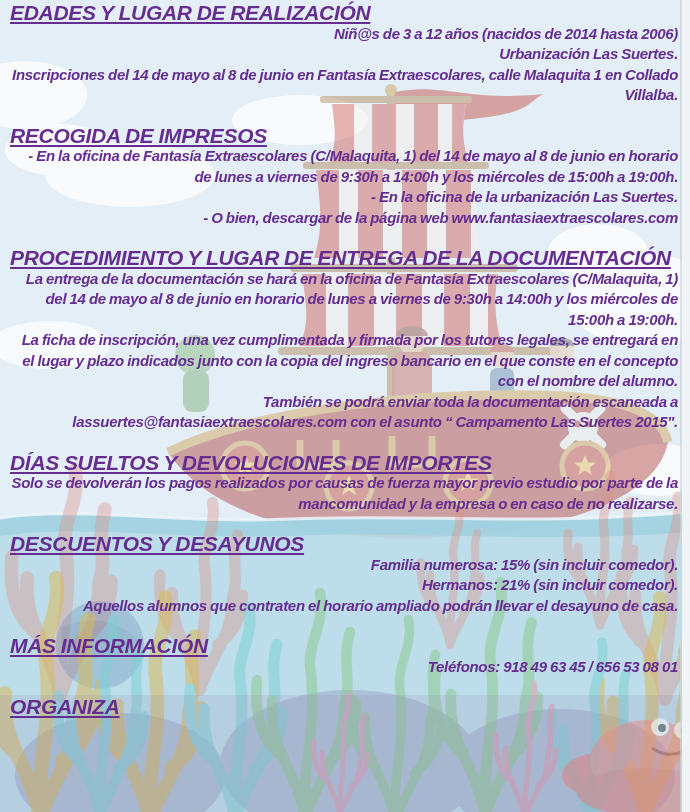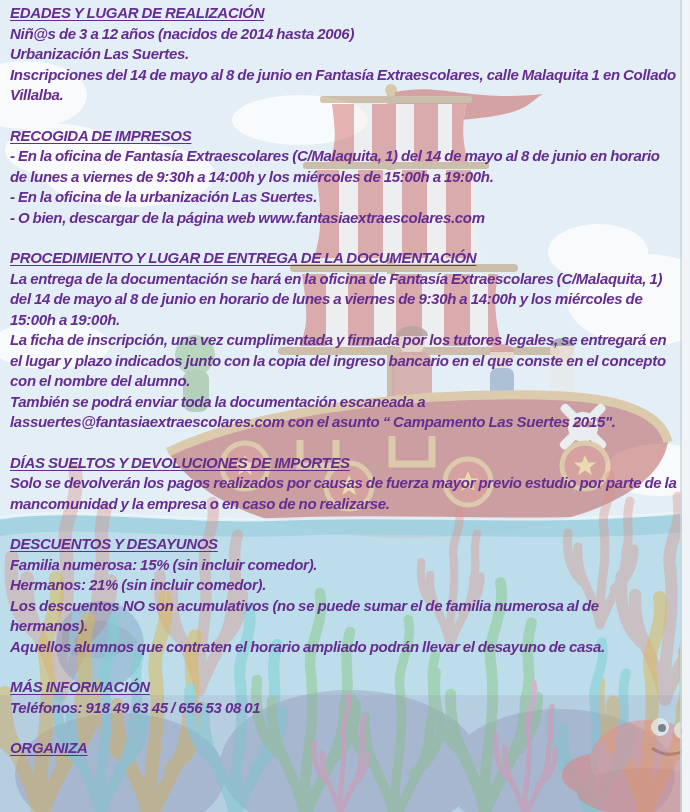--- a/index.html
+++ b/index.html
@@ -14,24 +14,24 @@
   .content{
     position:relative;z-index:1;
     padding:3px 12px 0 10px;
     color:#662d91;
     font-weight:700;font-style:italic;
     font-size:15px;line-height:20.5px;
     letter-spacing:-0.3px;word-spacing:-0.6px;
   }
   section{margin:0 0 20px 0;}
   .hd{
-    margin:0;font-size:15px;font-weight:700;font-style:italic;
+    margin:0;font-size:21px;font-weight:700;font-style:italic;
     text-decoration:underline;text-underline-offset:2px;
   }
-  .para{margin:0;}
+  .para{margin:0;text-align:right;}
 </style>
 </head>
 <body>
 
 <div class="page">
 
   <svg class="bg" viewBox="0 0 690 812" aria-hidden="true">
     <defs>
       <path id="coralbr" fill="none" d="M0 0 C-6 -34 -24 -44 -22 -78 M-14 -40 C-30 -52 -34 -70 -32 -92 M0 0 C-2 -40 8 -56 4 -96 M4 -96 C0 -116 14 -128 10 -150 M0 0 C10 -30 26 -42 26 -74 M26 -74 C32 -92 24 -104 30 -124 M14 -36 C26 -44 34 -58 34 -76"></path>
       <path id="star5" d="M0,-11 L3.2,-3.4 L11,-3.4 L4.7,1.7 L6.8,9 L0,4.5 L-6.8,9 L-4.7,1.7 L-11,-3.4 L-3.2,-3.4 Z"></path>
@@ -230,21 +230,20 @@
 
     <section>
       <h2 class="hd">DÍAS SUELTOS Y DEVOLUCIONES DE IMPORTES</h2>
       <p class="para">Solo se devolverán los pagos realizados por causas de fuerza mayor previo estudio por parte de la mancomunidad y la empresa o en caso de no realizarse.</p>
     </section>
 
     <section>
       <h2 class="hd">DESCUENTOS Y DESAYUNOS</h2>
       <p class="para">Familia numerosa: 15% (sin incluir comedor).</p>
       <p class="para">Hermanos: 21% (sin incluir comedor).</p>
-      <p class="para">Los descuentos NO son acumulativos (no se puede sumar el de familia numerosa al de hermanos).</p>
       <p class="para">Aquellos alumnos que contraten el horario ampliado podrán llevar el desayuno de casa.</p>
     </section>
 
     <section>
       <h2 class="hd">MÁS INFORMACIÓN</h2>
       <p class="para">Teléfonos: 918 49 63 45 / 656 53 08 01</p>
     </section>
 
     <section>
       <h2 class="hd">ORGANIZA</h2>

